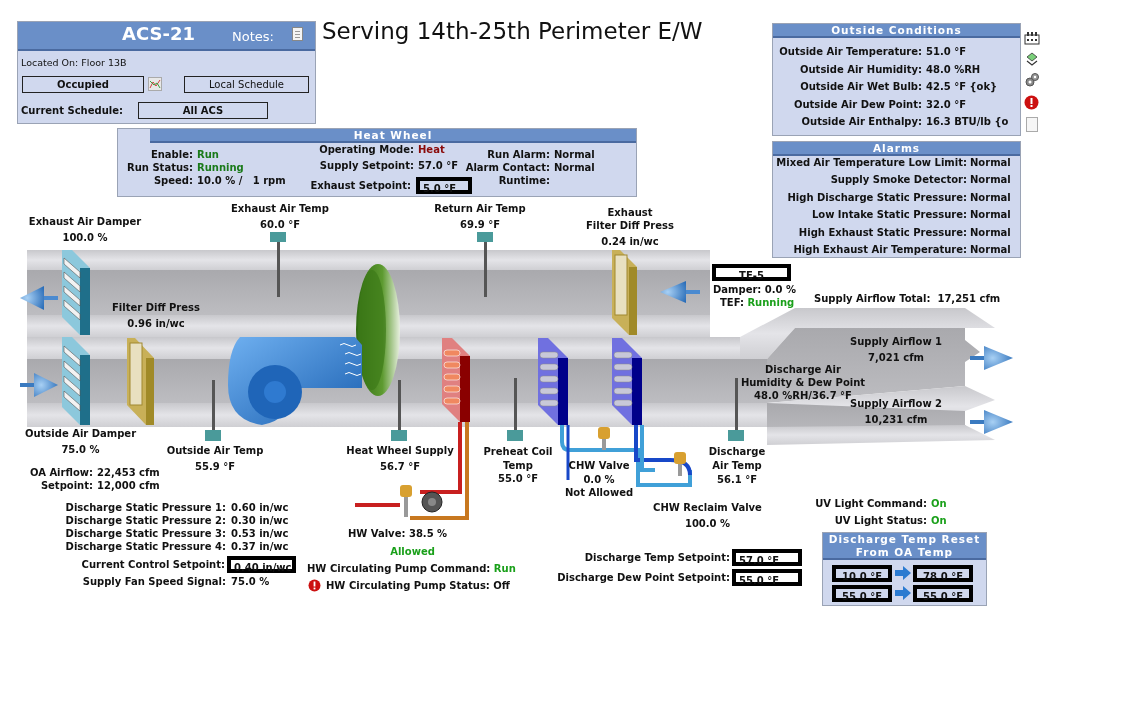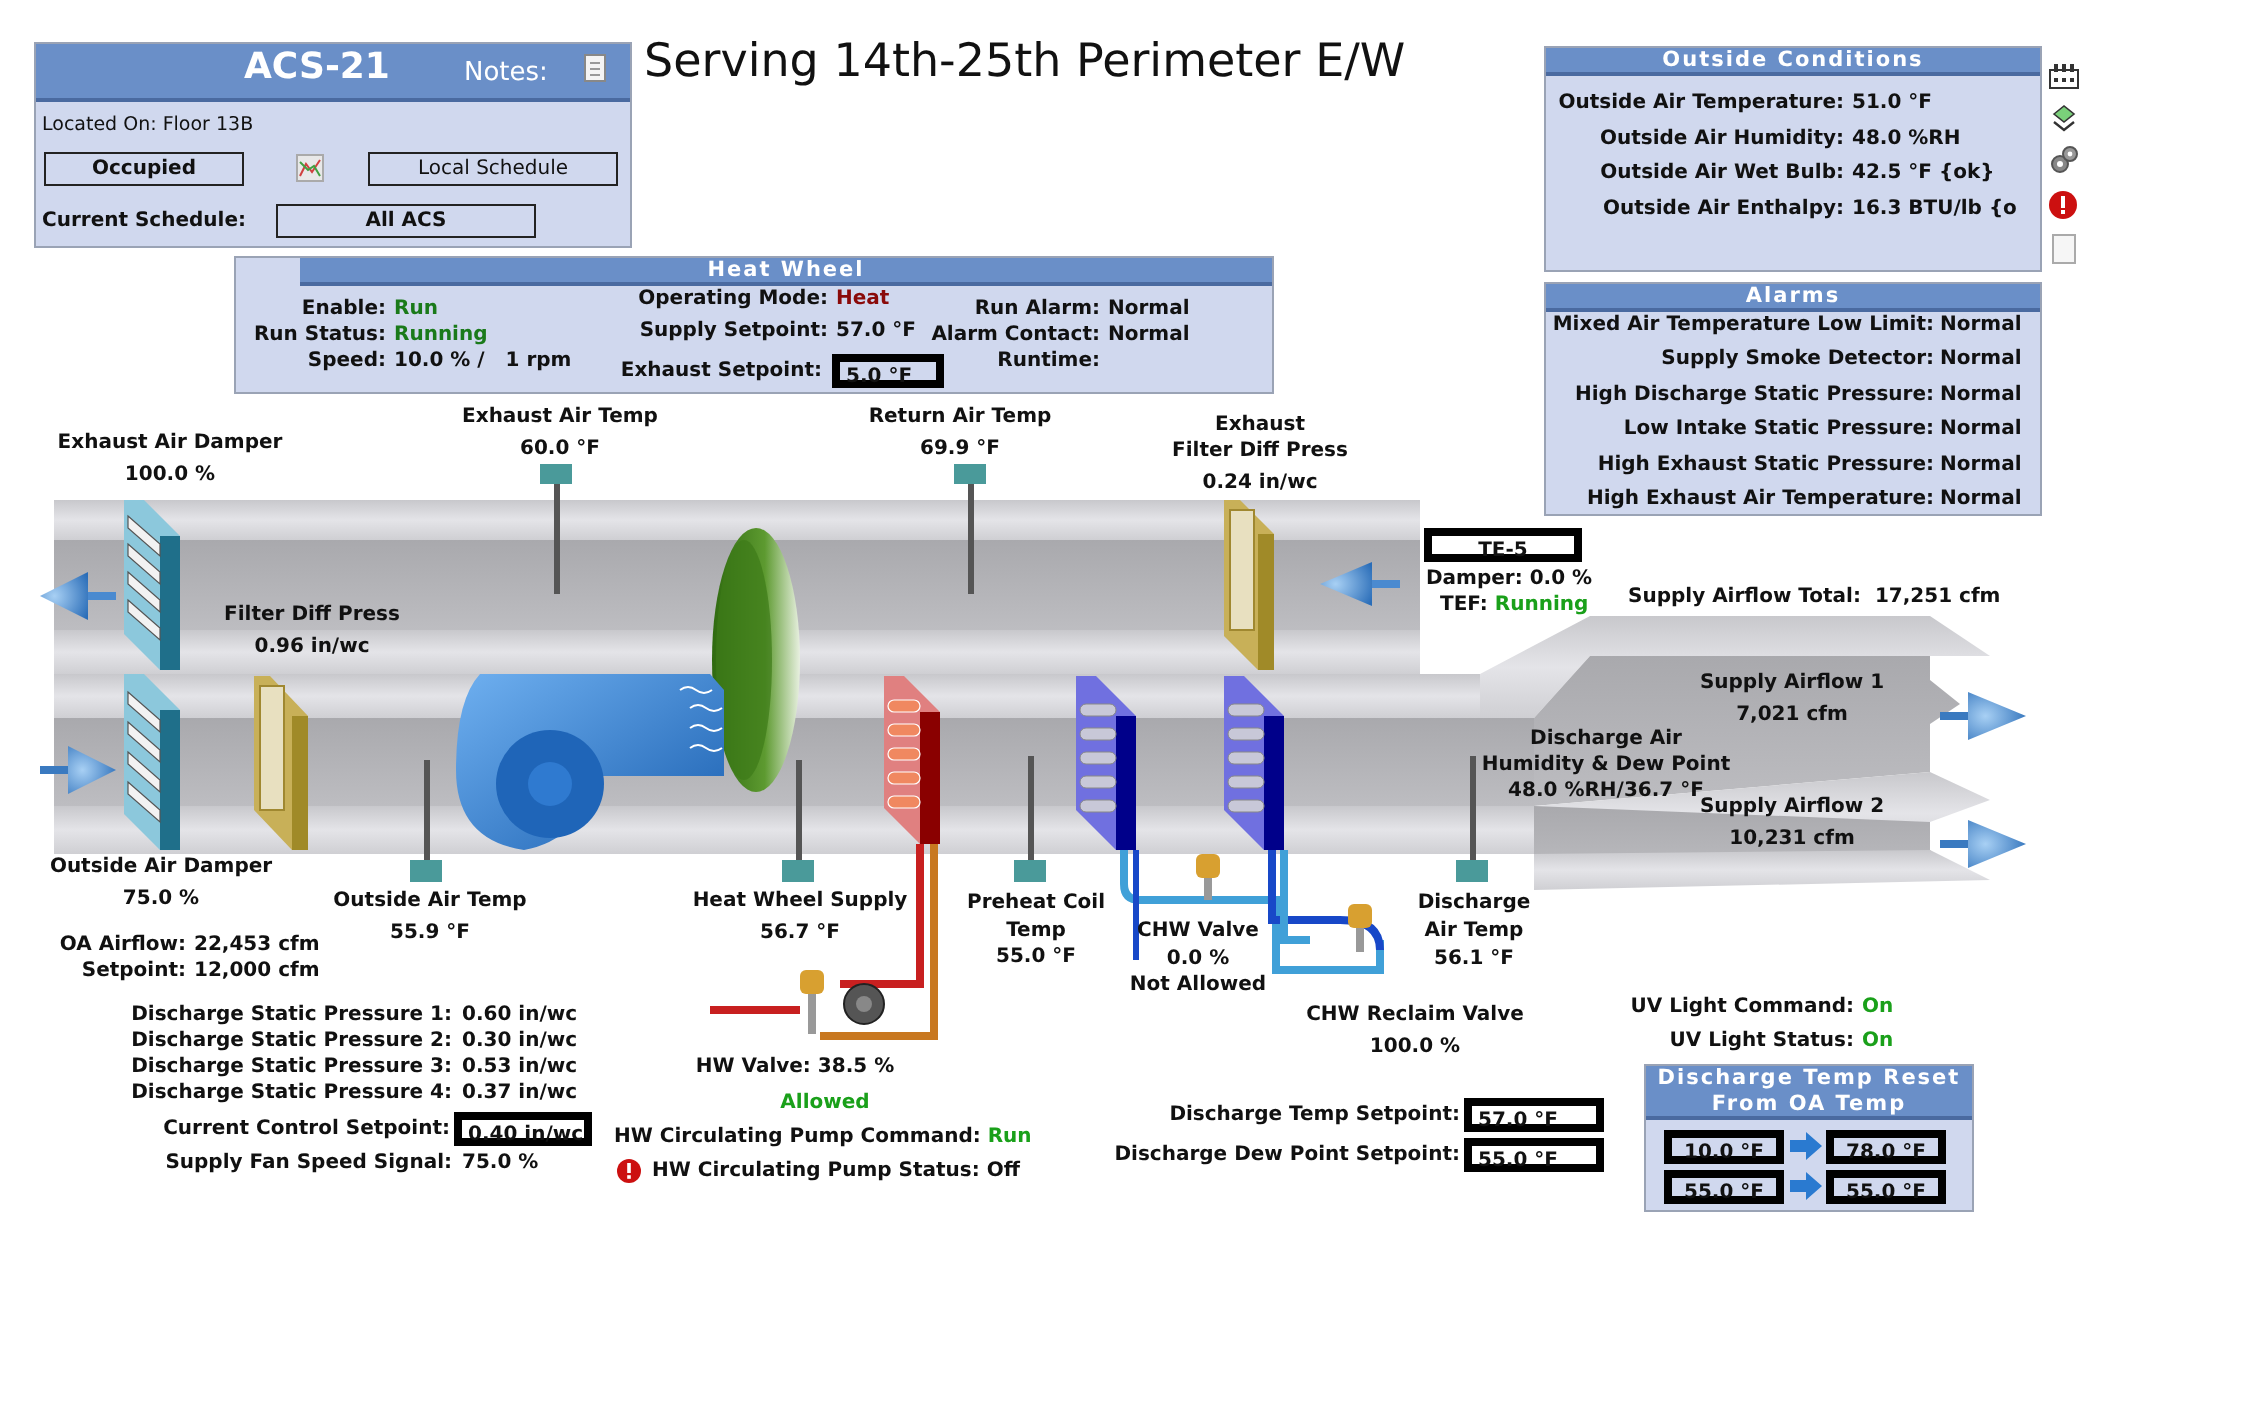--- a/index.html
+++ b/index.html
@@ -29,21 +29,21 @@
   <div style="background:#6a8fc8;height:27px;border-bottom:2px solid #4a6aa0;position:relative;">
     <span style="position:absolute;left:104px;top:1px;color:#fff;font-weight:bold;font-size:18px;">ACS-21</span>
     <span style="position:absolute;left:214px;top:7px;color:#fff;font-size:13px;">Notes:</span>
     <span style="position:absolute;left:274px;top:5px;width:11px;height:14px;background:#f4f4f4;border:1px solid #888;box-sizing:border-box;">
       <span style="position:absolute;left:2px;top:3px;width:5px;height:1px;background:#999;"></span>
       <span style="position:absolute;left:2px;top:6px;width:5px;height:1px;background:#999;"></span>
       <span style="position:absolute;left:2px;top:9px;width:5px;height:1px;background:#999;"></span>
     </span>
   </div>
   <span class="abs" style="left:3px;top:35px;font-size:9.5px;">Located On: Floor 13B</span>
-  <div class="boxc" style="left:4px;top:54px;width:100px;height:17px;line-height:15px;">Occupied</div>
+  <div class="boxc" style="left:4px;top:54px;width:122px;height:17px;line-height:15px;">Occupied</div>
   <span class="icon" style="left:130px;top:55px;width:14px;height:14px;background:#e8e8e8;border:1px solid #aaa;box-sizing:border-box;">
     <svg width="12" height="12" viewBox="0 0 12 12">
         <polyline points="1,10 4,4 7,8 11,2" fill="none" stroke="#d04040" stroke-width="1"></polyline>
         <polyline points="1,3 5,7 8,5 11,10" fill="none" stroke="#40a040" stroke-width="1"></polyline>
       </svg>
   </span>
   <div class="boxc" style="left:166px;top:54px;width:125px;height:17px;line-height:15px;font-weight:normal;"><span>Local Schedule</span></div>
   <span class="abs b" style="left:3px;top:83px;">Current Schedule:</span>
   <div class="boxc" style="left:120px;top:80px;width:130px;height:17px;line-height:15px;">All ACS</div>
 </div>
@@ -83,20 +83,24 @@
       <span class="lbl right" style="left:0;width:150px;">Outside Air Temperature:</span>
       <span class="lbl" style="left:154px;">51.0 °F</span>
     </div>
   <div style="height:17.5px;position:relative;">
       <span class="lbl right" style="left:0;width:150px;">Outside Air Humidity:</span>
       <span class="lbl" style="left:154px;">48.0 %RH</span>
     </div>
   <div style="height:17.5px;position:relative;">
       <span class="lbl right" style="left:0;width:150px;">Outside Air Wet Bulb:</span>
       <span class="lbl" style="left:154px;">42.5 °F {ok}</span>
+    </div>
+  <div style="height:17.5px;position:relative;">
+      <span class="lbl right" style="left:0;width:150px;">Outside Air Dew Point:</span>
+      <span class="lbl" style="left:154px;">32.0 °F</span>
     </div>
   <div style="height:17.5px;position:relative;">
       <span class="lbl right" style="left:0;width:150px;">Outside Air Enthalpy:</span>
       <span class="lbl" style="left:154px;">16.3 BTU/lb {o</span>
     </div>
 </div>
 
 <span class="icon" style="left:1024px;top:31px;">
   <svg width="16" height="14" viewBox="0 0 16 14">
       <rect x="1" y="4" width="14" height="9" fill="#fff" stroke="#333"></rect>

